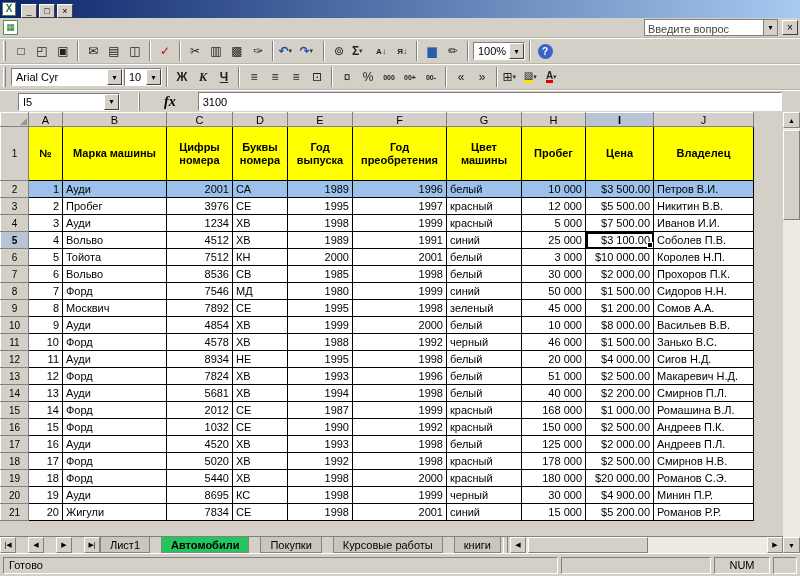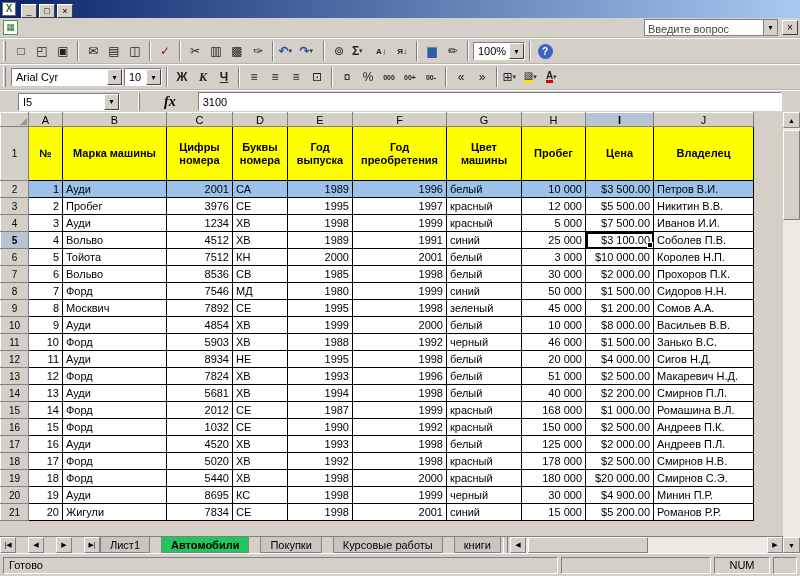--- a/index.html
+++ b/index.html
@@ -469,21 +469,21 @@
                 <td class="cell r" data-name="cell-F10">2000</td>
                 <td class="cell l" data-name="cell-G10">белый</td>
                 <td class="cell r" data-name="cell-H10">10 000</td>
                 <td class="cell r" data-name="cell-I10">$8 000.00</td>
                 <td class="cell l" data-name="cell-J10">Васильев В.В.</td>
               </tr>
               <tr class="datarow">
                 <th class="rowh" data-name="row-header-11">11</th>
                 <td class="cell r" data-name="cell-A11">10</td>
                 <td class="cell l" data-name="cell-B11">Форд</td>
-                <td class="cell r" data-name="cell-C11">5903</td>
+                <td class="cell r" data-name="cell-C11">4578</td>
                 <td class="cell l" data-name="cell-D11">ХВ</td>
                 <td class="cell r" data-name="cell-E11">1988</td>
                 <td class="cell r" data-name="cell-F11">1992</td>
                 <td class="cell l" data-name="cell-G11">черный</td>
                 <td class="cell r" data-name="cell-H11">46 000</td>
                 <td class="cell r" data-name="cell-I11">$1 500.00</td>
                 <td class="cell l" data-name="cell-J11">Занько В.С.</td>
               </tr>
               <tr class="datarow">
                 <th class="rowh" data-name="row-header-12">12</th>
@@ -580,21 +580,21 @@
                 <th class="rowh" data-name="row-header-19">19</th>
                 <td class="cell r" data-name="cell-A19">18</td>
                 <td class="cell l" data-name="cell-B19">Форд</td>
                 <td class="cell r" data-name="cell-C19">5440</td>
                 <td class="cell l" data-name="cell-D19">ХВ</td>
                 <td class="cell r" data-name="cell-E19">1998</td>
                 <td class="cell r" data-name="cell-F19">2000</td>
                 <td class="cell l" data-name="cell-G19">красный</td>
                 <td class="cell r" data-name="cell-H19">180 000</td>
                 <td class="cell r" data-name="cell-I19">$20 000.00</td>
-                <td class="cell l" data-name="cell-J19">Смирнов С.Э.</td>
+                <td class="cell l" data-name="cell-J19">Романов С.Э.</td>
               </tr>
               <tr class="datarow">
                 <th class="rowh" data-name="row-header-20">20</th>
                 <td class="cell r" data-name="cell-A20">19</td>
                 <td class="cell l" data-name="cell-B20">Ауди</td>
                 <td class="cell r" data-name="cell-C20">8695</td>
                 <td class="cell l" data-name="cell-D20">КС</td>
                 <td class="cell r" data-name="cell-E20">1998</td>
                 <td class="cell r" data-name="cell-F20">1999</td>
                 <td class="cell l" data-name="cell-G20">черный</td>

